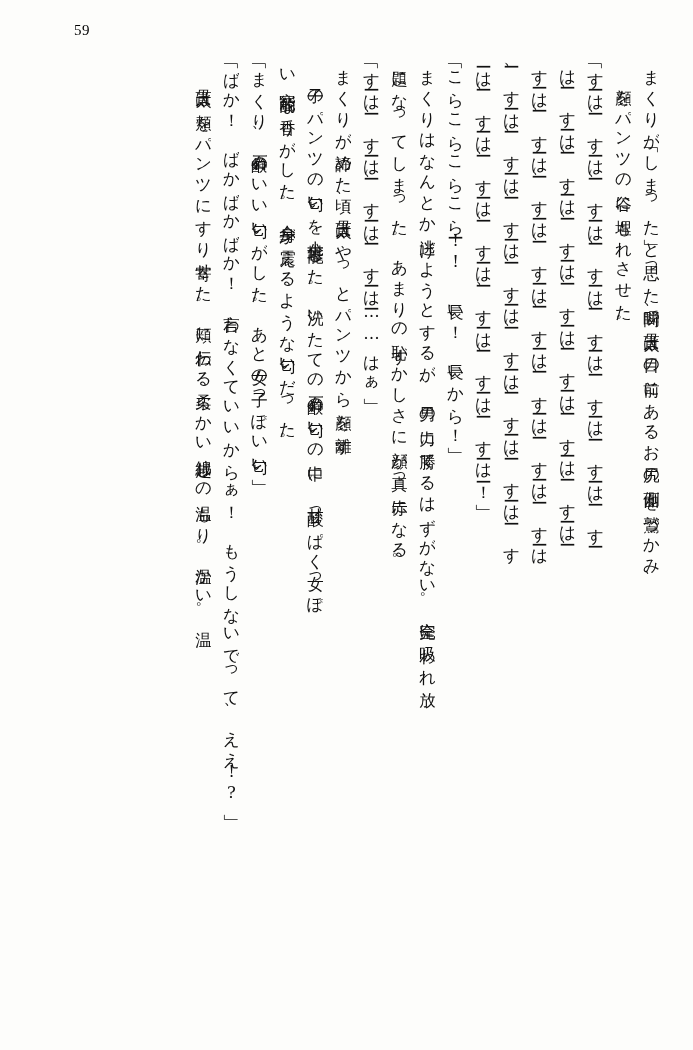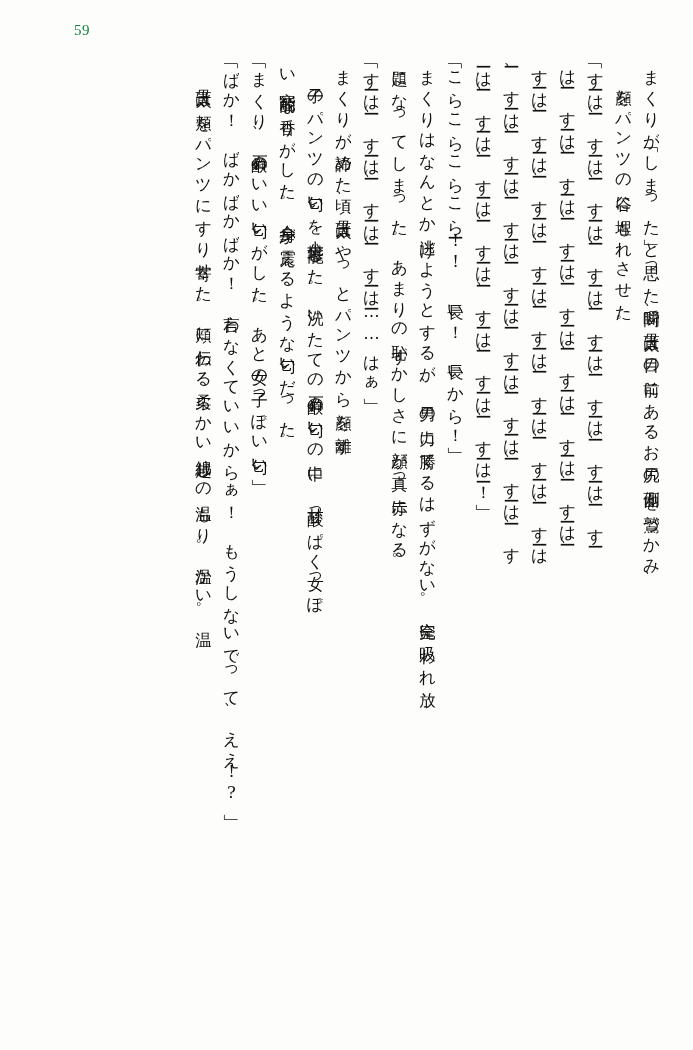--- a/index.html
+++ b/index.html
@@ -19,21 +19,21 @@
     width: 693px;
     height: 1050px;
     background: #fdfdfb;
   }
   .page-number {
     position: absolute;
     top: 22px;
     left: 74px;
     font-size: 15px;
     letter-spacing: 0.5px;
-    color: #15803d;
+    color: #000000;
     font-family: "Liberation Serif", "DejaVu Serif", serif;
   }
   
   .body-text {
     position: absolute;
     top: 58px;
     right: 34px;
     left: 34px;
     bottom: 26px;
     display: flex;

